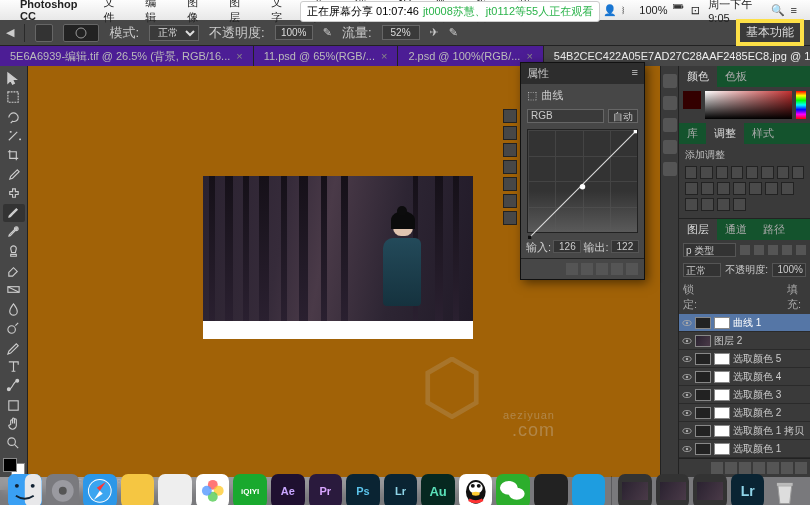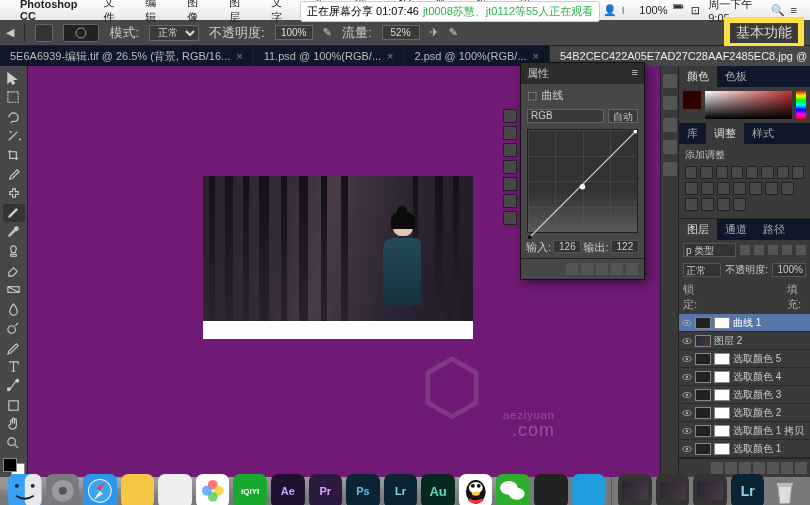--- a/index.html
+++ b/index.html
@@ -12,47 +12,47 @@
 .share-bar{position:absolute;top:1px;left:300px;background:#fff;border:1px solid #ccc;border-radius:3px;padding:2px 6px;font-size:11px;display:flex;gap:4px;z-index:10}
 .share-bar .grn{color:#2ab34a}
 .opt-bar{height:26px;background:#474747;display:flex;align-items:center;padding:0 6px;gap:10px;color:#ccc;border-bottom:1px solid #222}
 .opt-bar .sep{width:1px;height:18px;background:#2a2a2a}
 .opt-bar .toolthumb{width:18px;height:18px;background:#333;border:1px solid #666;border-radius:2px}
 .opt-bar .brushprev{width:36px;height:18px;background:#222;border:1px solid #666;border-radius:2px;display:flex;align-items:center;justify-content:center}
 .opt-bar select,.opt-bar .dd{background:#3a3a3a;color:#ddd;border:1px solid #666;height:16px;font-size:10px;padding:0 4px}
 .opt-bar .num{width:38px;background:#3a3a3a;border:1px solid #666;color:#ddd;text-align:center;height:15px;font-size:10px}
 .opt-bar .lbl{font-size:13px}
 .opt-bar .spacer{flex:1}
-.opt-bar .right-btn{background:#3a3a3a;border:6px solid #fde047;padding:1px 6px;color:#ddd;font-size:14px}
-.tab-bar{height:20px;background:#0f172a;display:flex;align-items:center;color:#bbb;font-size:10px}
+.opt-bar .right-btn{background:#3a3a3a;border:4px solid #fde047;padding:1px 6px;color:#ddd;font-size:12px}
+.tab-bar{height:20px;background:#4c1d95;display:flex;align-items:center;color:#bbb;font-size:10px}
 .tab-bar .tab{padding:0 10px;height:100%;display:flex;align-items:center;gap:6px;border-right:1px solid #222;cursor:pointer;white-space:nowrap}
 .tab-bar .tab.active{background:#474747;color:#eee}
 .tab-bar .tab .x{color:#888}
 .work{position:absolute;top:66px;left:0;right:0;bottom:28px;background:#2a2a2a;display:flex}
 .tools{width:28px;background:#474747;display:flex;flex-direction:column;align-items:center;padding-top:4px;gap:2px;border-right:1px solid #222}
 .tools .t{width:22px;height:20px;display:flex;align-items:center;justify-content:center;color:#ccc;border-radius:2px;cursor:pointer}
 .tools .t.sel{background:#333}
 .tools .t svg{width:15px;height:15px;stroke:#ccc;fill:none;stroke-width:1.2}
 .tools .fgbg{position:relative;width:22px;height:22px;margin-top:4px}
 .tools .fgbg .fg{position:absolute;width:14px;height:14px;background:#000;border:1px solid #888;top:0;left:0}
 .tools .fgbg .bg{position:absolute;width:14px;height:14px;background:#fff;border:1px solid #888;bottom:0;right:0}
-.canvas-area{flex:1;position:relative;background:#701a75}
+.canvas-area{flex:1;position:relative;background:#a16207}
 .canvas-wrap{position:absolute;top:110px;left:175px;width:270px}
 .canvas-img{width:270px;height:145px;background:linear-gradient(100deg,#2a2230 0%,#362b3a 30%,#4a3a48 45%,#2d2533 70%,#211a28 100%);position:relative;overflow:hidden}
 .bamboo{position:absolute;top:0;bottom:0;width:6px;background:linear-gradient(#151018,#2a2030)}
 .subject{position:absolute;right:48px;top:38px;width:50px;height:95px}
 .subject .head{width:20px;height:22px;background:#e0c4b0;border-radius:48% 48% 40% 40%;margin-left:18px;position:relative}
 .subject .hair{position:absolute;width:24px;height:18px;background:#0b0b0c;border-radius:50% 50% 0 0;top:-3px;left:-2px}
 .subject .bun{position:absolute;width:10px;height:10px;background:#0c0c0d;border-radius:50%;top:-8px;left:4px}
 .subject .body{width:38px;height:68px;background:linear-gradient(#234a5a,#15323e);border-radius:10px 6px 4px 4px;margin-top:2px;margin-left:8px}
 .white-strip{height:18px;background:#fff}
 .panel-stack{width:18px;background:#3a3a3a;display:flex;flex-direction:column;align-items:center;gap:8px;padding-top:8px;border-left:1px solid #222}
 .panel-stack .pi{width:14px;height:14px;background:#555;border-radius:2px}
 .right-col{width:132px;background:#3a3a3a;border-left:1px solid #222;display:flex;flex-direction:column}
-.tabrow{background:#0f172a;display:flex;font-size:10px;color:#aaa}
+.tabrow{background:#14532d;display:flex;font-size:10px;color:#aaa}
 .tabrow span{padding:3px 8px;cursor:pointer}
 .tabrow span.on{background:#3a3a3a;color:#ddd}
 .color-panel{height:86px;position:relative;padding:4px}
 .color-panel .spectrum{position:absolute;right:4px;top:4px;bottom:4px;width:10px;background:linear-gradient(red,yellow,lime,cyan,blue,magenta,red)}
 .color-panel .field{position:absolute;left:26px;right:18px;top:4px;bottom:4px;background:linear-gradient(to right,#fff,#c12f2f);}
 .color-panel .field::after{content:"";position:absolute;inset:0;background:linear-gradient(to top,#000,transparent)}
 .color-panel .swatch{position:absolute;left:4px;top:4px;width:18px;height:18px;background:#300}
 .adjust-panel{padding:4px 6px}
 .adjust-panel .ttl{color:#bbb;font-size:10px;margin-bottom:4px}
 .adjust-panel .row{display:flex;gap:3px;margin-bottom:3px}
@@ -170,21 +170,21 @@
   <div class="spacer"></div>
   <span class="right-btn">基本功能</span>
 </div>
 
 <div class="tab-bar" id="doc-tabs">
     <div class="tab">
       <span>5E6A6939-编辑.tif @ 26.5% (背景, RGB/16...</span>
       <span class="x">×</span>
     </div>
     <div class="tab">
-      <span>11.psd @ 100%(RGB/...</span>
+      <span>11.psd @ 65%(RGB/...</span>
       <span class="x">×</span>
     </div>
     <div class="tab">
       <span>2.psd @ 100%(RGB/...</span>
       <span class="x">×</span>
     </div>
     <div class="tab active">
       <span>54B2CEC422A05E7AD27C28AAF2485EC8.jpg @ 17.3% (曲线 1, 图层蒙版/8) *</span>
     </div>
   </div>

